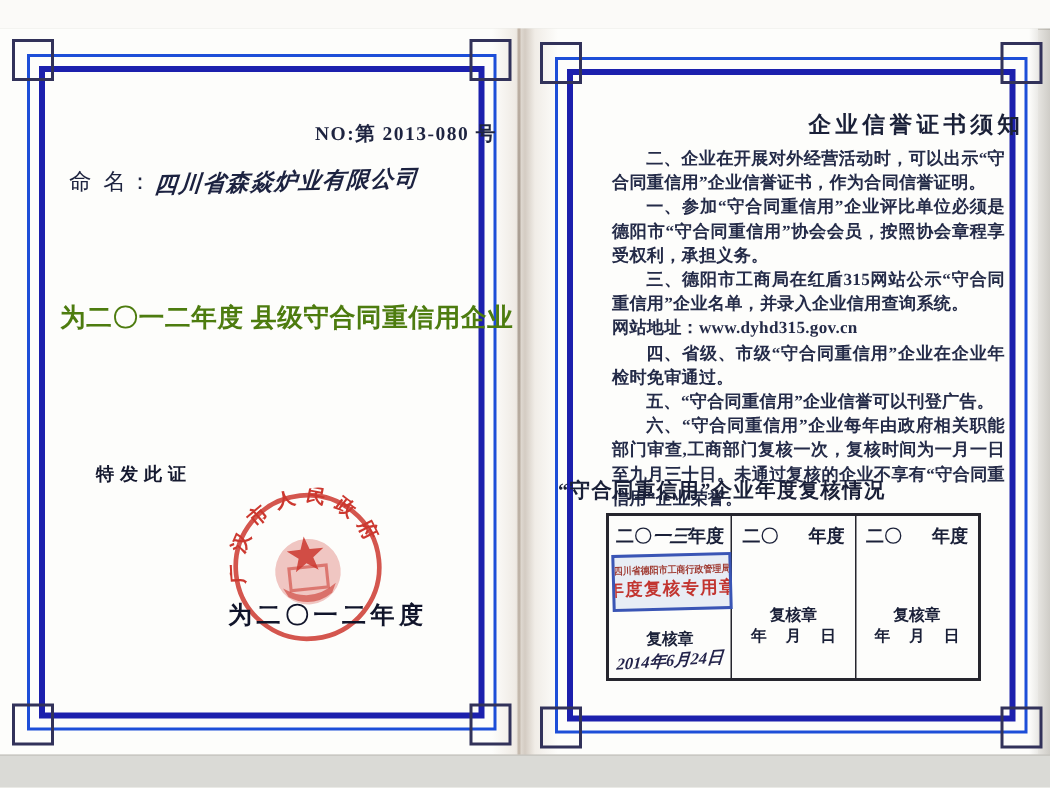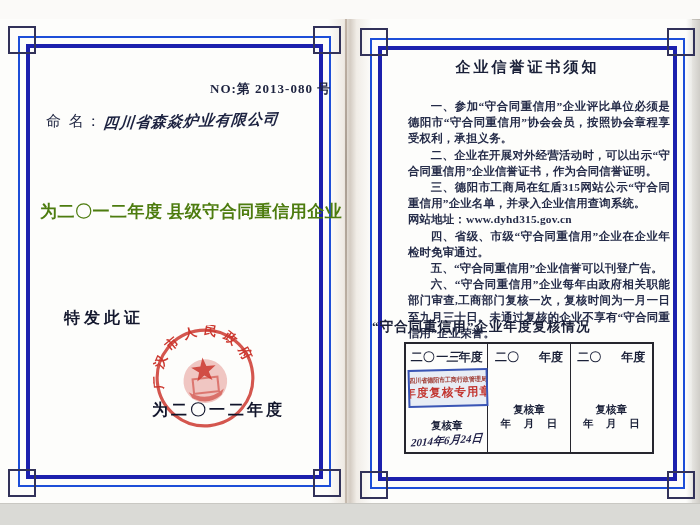--- a/index.html
+++ b/index.html
@@ -30,26 +30,26 @@
   .corner.tr{right:-12px;top:-12px;}
   .corner.bl{left:-12px;bottom:-12px;}
   .corner.br{right:-12px;bottom:-12px;}
 
   
   .serial{position:absolute;left:190px;top:42px;font-size:13px;font-weight:bold;letter-spacing:1px;color:#1e2440;white-space:nowrap;}
   .name-line{position:absolute;left:26px;top:74px;white-space:nowrap;}
   .name-label{font-size:15px;font-weight:normal;color:#1e2440;letter-spacing:2px;}
   .company{font-size:15px;font-weight:bold;color:#1c2240;font-style:italic;display:inline-block;transform:rotate(-1.5deg) skewX(-6deg);letter-spacing:1px;}
   .award{position:absolute;left:20px;top:162px;font-size:17px;font-weight:bold;color:#4d7c0f;white-space:nowrap;letter-spacing:.5px;}
-  .grant{position:absolute;left:44px;top:270px;font-size:16px;font-weight:bold;letter-spacing:4px;color:#14182e;}
+  .grant{position:absolute;left:44px;top:270px;font-size:12px;font-weight:bold;letter-spacing:4px;color:#14182e;}
   .seal{position:absolute;left:133px;top:288px;width:104px;height:104px;transform:rotate(-6deg);opacity:.92;}
   .issue-date{position:absolute;left:132px;top:362px;font-size:16px;font-weight:bold;letter-spacing:3px;color:#10142a;z-index:5;white-space:nowrap;}
 
   
-  .notice-title{position:absolute;left:0;top:18px;width:100%;text-align:center;font-size:15px;font-weight:bold;letter-spacing:3px;color:#1a2038;}
+  .notice-title{position:absolute;left:0;top:34px;width:100%;text-align:right;font-size:15px;font-weight:bold;letter-spacing:3px;color:#1a2038;}
   .notice-body{position:absolute;left:36px;top:58px;width:262px;}
   .notice-body p{margin:0;font-size:11.4px;line-height:16.2px;font-weight:600;letter-spacing:.2px;text-align:justify;text-indent:2em;color:#242b48;}
   .notice-body p.web-line{text-indent:0;}
   .review-title{position:absolute;left:0;top:278px;width:100%;text-align:left;font-size:13.5px;font-weight:bold;letter-spacing:1px;color:#1a2038;}
   .review-table{position:absolute;left:32px;top:302px;width:246px;height:108px;border:2px solid #26262e;display:flex;}
   .rt-col{position:relative;flex:1;border-right:1.5px solid #26262e;display:flex;flex-direction:column;align-items:center;}
   .rt-col:last-child{border-right:none;}
   .year-label{margin-top:5px;font-size:12px;font-weight:bold;color:#1a2038;white-space:nowrap;}
   .year-mid{display:inline-block;min-width:20px;text-align:center;font-style:italic;transform:skewX(-8deg);}
   .rt-spacer{flex:1;}
@@ -105,22 +105,22 @@
 <div class="page page-right">
   <div class="frame-inner"></div>
   <span class="corner tl"></span>
   <span class="corner tr"></span>
   <span class="corner bl"></span>
   <span class="corner br"></span>
 
   <div class="notice-title">企业信誉证书须知</div>
 
   <div class="notice-body">
+    <p>二、企业在开展对外经营活动时，可以出示“守合同重信用”企业信誉证书，作为合同信誉证明。</p>
     <p>一、参加“守合同重信用”企业评比单位必须是德阳市“守合同重信用”协会会员，按照协会章程享受权利，承担义务。</p>
-    <p>二、企业在开展对外经营活动时，可以出示“守合同重信用”企业信誉证书，作为合同信誉证明。</p>
     <p>三、德阳市工商局在红盾315网站公示“守合同重信用”企业名单，并录入企业信用查询系统。</p>
     <p class="web-line">网站地址：www.dyhd315.gov.cn</p>
     <p>四、省级、市级“守合同重信用”企业在企业年检时免审通过。</p>
     <p>五、“守合同重信用”企业信誉可以刊登广告。</p>
     <p>六、“守合同重信用”企业每年由政府相关职能部门审查,工商部门复核一次，复核时间为一月一日至九月三十日。未通过复核的企业不享有“守合同重信用”企业荣誉。</p>
   </div>
 
   <div class="review-title">“守合同重信用”企业年度复核情况</div>
 
   <div class="review-table">

